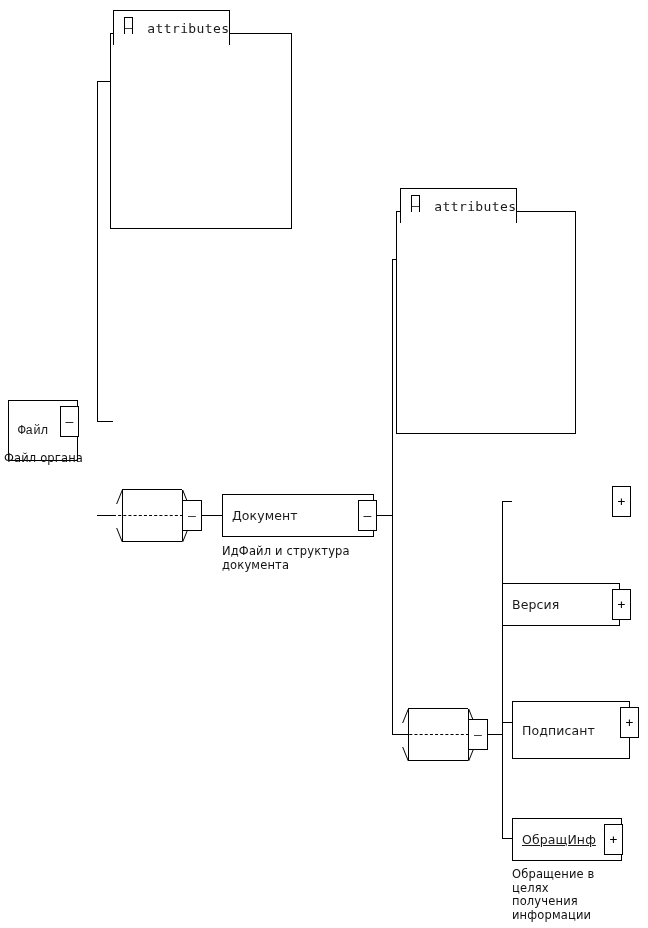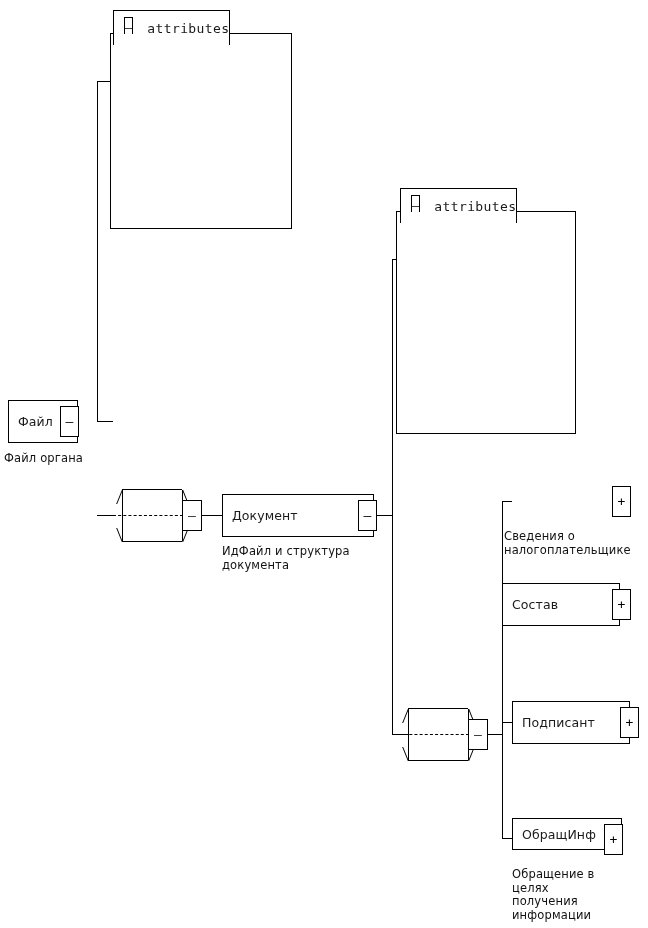--- a/index.html
+++ b/index.html
@@ -242,21 +242,21 @@
 
     <div class="attr-field" style="left:411px; top:345px; width:153px;">
       <span>КодНО</span>
     </div>
     <div class="attr-desc" style="left:404px; top:377px; width:170px;">Код налогового
 органа  (ИФНС),  в
 который подано
 обращение</div>
   </div>
 
-  <div class="node" style="left:8px; top:400px; width:70px; height:43px;">
+  <div class="node" style="left:8px; top:400px; width:70px; height:61px;font-family:Liberation Mono, monospace;">
     <div class="node-label">Файл</div>
   </div>
   <div class="toggle" style="left:60px; top:406px;">–</div>
   <div class="desc" style="left:4px; top:452px; width:110px;">Файл  органа</div>
 
   <div class="seq">
     <div class="frame-top" style="left:122px; top:489px; width:60px;"></div>
     <div class="frame-bot" style="left:122px; top:541px; width:60px;"></div>
     <div class="brk" style="left:119px; top:490px; transform:skewX(-22deg);"></div>
     <div class="brk" style="left:185px; top:490px; transform:skewX(22deg);"></div>
@@ -282,34 +282,32 @@
     <div class="brk" style="left:471px; top:709px; transform:skewX(22deg);"></div>
     <div class="brk" style="left:405px; top:747px; transform:skewX(22deg);"></div>
     <div class="brk" style="left:471px; top:747px; transform:skewX(-22deg);"></div>
     <div class="vline" style="left:408px; top:709px; height:51px;"></div>
     <div class="vline" style="left:468px; top:709px; height:51px;"></div>
     <div class="dashdot" style="left:399px; top:734px; width:70px;"></div>
     <div class="seq-box" style="left:468px; top:719px; width:20px; height:31px; display:flex; align-items:center; justify-content:center; font-family:'DejaVu Sans Mono',monospace; font-size:13px;">–</div>
   </div>
 
   <div class="toggle" style="left:612px; top:486px;">+</div>
-  <div class="desc" style="left:504px; top:530px; width:144px;">Сведения  о
-налогоплательщике</div>
 
   <div class="node" style="left:502px; top:583px; width:118px; height:43px;">
-    <div class="node-label">Состав</div>
+    <div class="node-label">Версия</div>
   </div>
   <div class="toggle" style="left:612px; top:589px;">+</div>
 
-  <div class="node" style="left:512px; top:701px; width:118px; height:43px;">
+  <div class="node" style="left:512px; top:701px; width:118px; height:58px;">
     <div class="node-label">Подписант</div>
   </div>
   <div class="toggle" style="left:620px; top:707px;">+</div>
 
-  <div class="node" style="left:512px; top:818px; width:110px; height:32px;">
+  <div class="node" style="left:512px; top:818px; width:110px; height:43px;text-decoration:underline;">
     <div class="node-label">ОбращИнф</div>
   </div>
   <div class="toggle" style="left:604px; top:824px;">+</div>
   <div class="desc" style="left:512px; top:868px; width:136px;">Обращение  в
 целях
 получения
 информации</div>
 
 </div>
 

